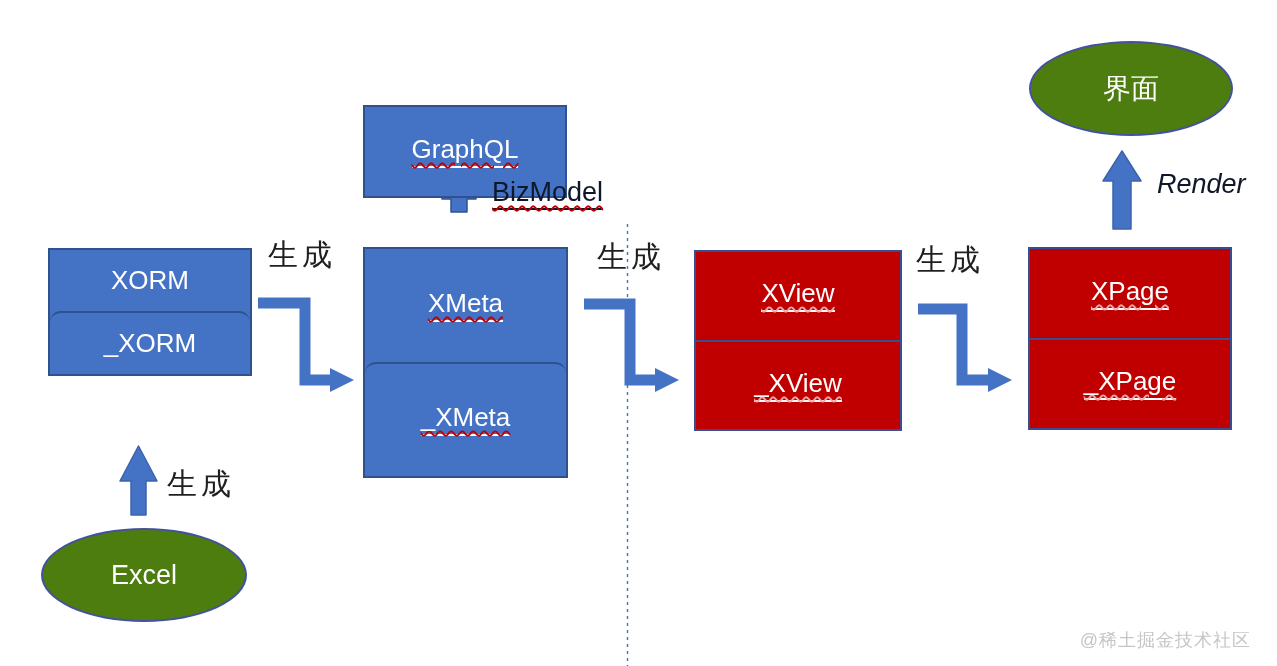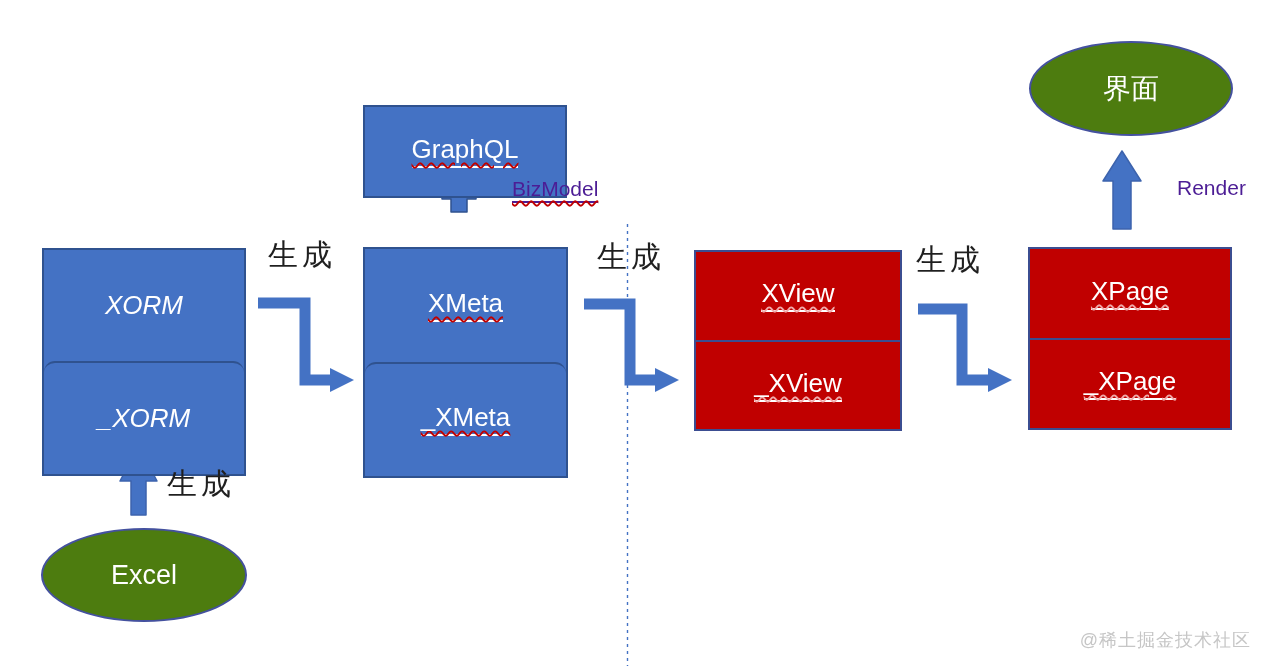--- a/index.html
+++ b/index.html
@@ -55,21 +55,21 @@
   }
   .wavy-red{text-decoration-color:#C00000;}
   .wavy-lt{text-decoration-color:#F0A9A9;}
 
   
   .lbl-cn{
     position:absolute;color:#1f1f1f;font-size:30px;line-height:1;
     letter-spacing:4px;white-space:nowrap;
   }
   .lbl-en{
-    position:absolute;color:#4c1d95;font-size:21px;line-height:1.15;white-space:nowrap;margin-left:20px;
+    position:absolute;color:#0f172a;font-size:27px;line-height:1.15;white-space:nowrap;
   }
   .watermark{
     position:absolute;right:26px;bottom:14px;
     color:#C6C6C6;font-size:18px;letter-spacing:1px;white-space:nowrap;
   }
 </style>
 </head>
 <body>
 
 <div id="canvas">
@@ -104,21 +104,21 @@
     <g>
       <polygon points="459,163 476,184 467,184 467,187 476,187 476,199 467,199 467,212
                        451,212 451,199 442,199 442,187 451,187 451,184 442,184" fill="#4472C4" stroke="#2F528F" stroke-width="1.5" stroke-linejoin="round"></polygon>
     </g>
   </svg>
 
   <div class="sbox blue" style="left:363px;top:57px;width:204px;height:93px;">
     <span class="ul"><span class="wavy wavy-red">GraphQL</span></span>
   </div>
 
-  <div class="ebox blue" style="left:42px;top:248px;width:204px;height:228px;font-style:italic;">
+  <div class="ebox blue" style="left:48px;top:248px;width:204px;height:128px;">
     <div class="cell">
       <span>XORM</span>
     </div>
     <div class="cell">
       <span>_XORM</span>
     </div>
   </div>
 
   <div class="ebox blue" style="left:363px;top:247px;width:205px;height:231px;">
     <div class="cell">
@@ -160,17 +160,17 @@
   <div class="lbl-cn" style="left:597px;top:242px;">生成</div>
 
   <div class="lbl-cn" style="left:916px;top:245px;">生成</div>
 
   <div class="lbl-cn" style="left:167px;top:469px;">生成</div>
 
   <div class="lbl-en" style="left:492px;top:177px;">
     <span class="ul"><span class="wavy wavy-red">BizModel</span></span>
   </div>
 
-  <div class="lbl-en" style="left:1157px;top:176px;">Render</div>
+  <div class="lbl-en" style="left:1157px;top:169px;font-style:italic;">Render</div>
 
   <div class="watermark">@稀土掘金技术社区</div>
 
 </div>
 
 </body></html>

